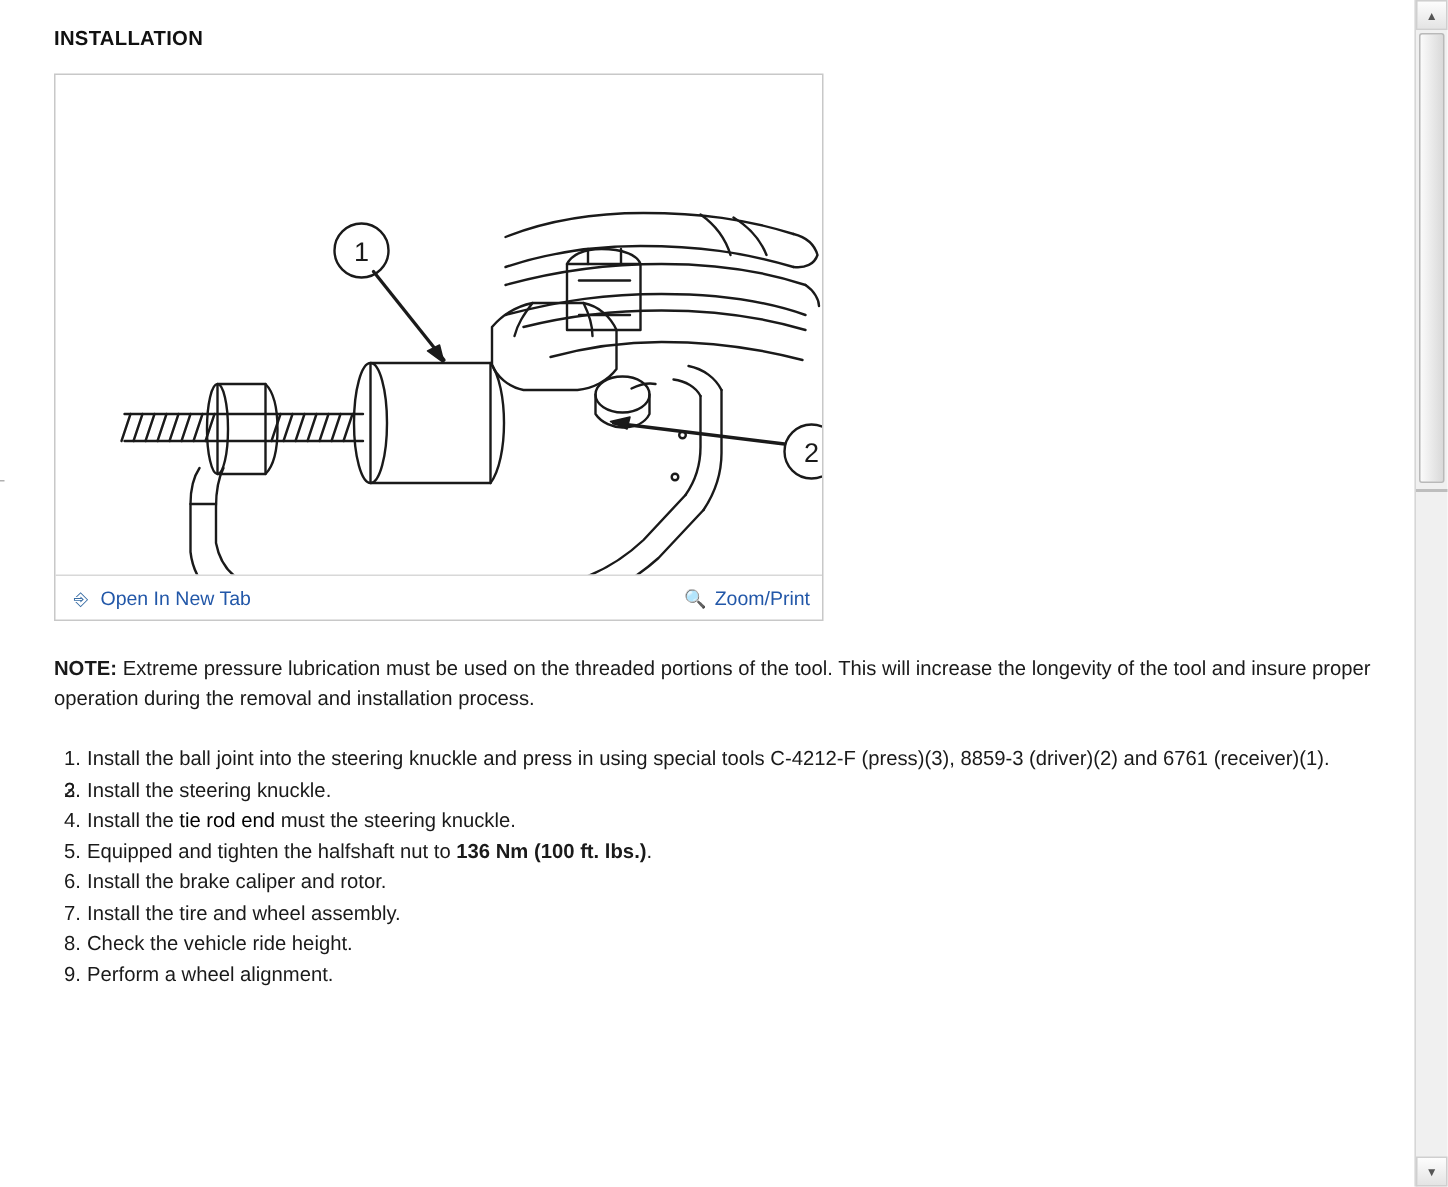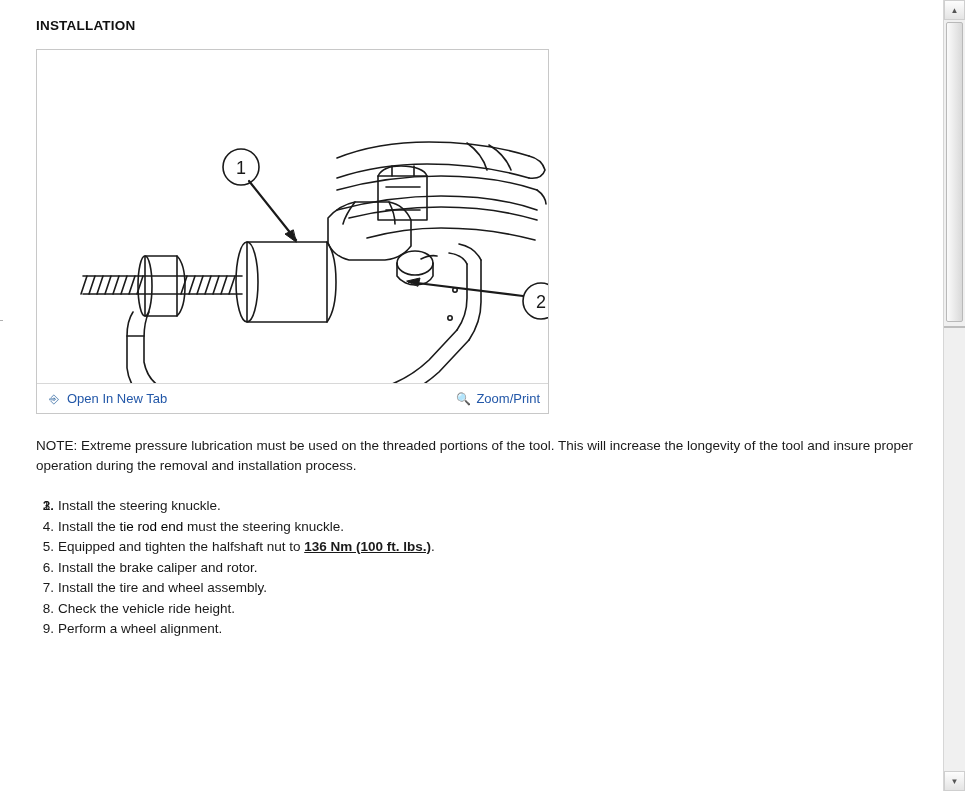--- a/index.html
+++ b/index.html
@@ -79,21 +79,21 @@
     font-size: 12px;
   }
 
   
   .note {
     font-size: 13.5px;
     line-height: 20px;
     margin: 22px 0 0 0;
     max-width: 890px;
   }
-  .note b { font-weight: normal; }
+  .note b { font-weight: bold; }
   .steps {
     margin: 20px 0 0 0;
     padding: 0;
     list-style: none;
     font-size: 13.5px;
     line-height: 20.5px;
   }
   .steps li {
     padding: 0 0 0 22px;
     position: relative;
@@ -102,21 +102,21 @@
   .steps li .num {
     position: absolute;
     left: 0;
     width: 18px;
     text-align: right;
   }
   .steps a {
     color: #000000;
     text-decoration: none;
   }
-  .steps b { font-weight: bold; text-decoration: underline; }
+  .steps b { font-weight: bold; }
 
   
   .scrollbar {
     position: absolute;
     right: 0; top: 0;
     width: 21px;
     height: 791px;
     background: #f0f0f0;
     border-left: 1px solid #d6d6d6;
   }
@@ -249,21 +249,21 @@
           <span class="glyph">🔍</span>
           <span>Zoom/Print</span>
         </a>
       </div>
     </div>
 
     <p class="note"><b>NOTE:</b><span> Extreme pressure lubrication must be used on the threaded portions of the tool. This will increase the longevity of the tool and insure proper operation during the removal and installation process.</span></p>
 
 
     <ol class="steps">
-      <li><span class="num">1.</span></li>
+      <li><span class="num">1.</span><span>Install the ball joint into the steering knuckle and press in using special tools C-4212-F (press)(3), 8859-3 (driver)(2) and 6761 (receiver)(1).</span></li>
       <li><span class="num">2.</span></li>
       <li><span class="num">3.</span><span>Install the steering knuckle.</span></li>
       <li><span class="num">4.</span><span>Install the </span><a>tie rod end</a><span> must the steering knuckle.</span></li>
       <li><span class="num">5.</span><span>Equipped and tighten the halfshaft nut to </span><b>136 Nm (100 ft. lbs.)</b><span>.</span></li>
       <li><span class="num">6.</span><span>Install the brake caliper and rotor.</span></li>
       <li><span class="num">7.</span><span>Install the tire and wheel assembly.</span></li>
       <li><span class="num">8.</span><span>Check the vehicle ride height.</span></li>
       <li><span class="num">9.</span><span>Perform a wheel alignment.</span></li>
     </ol>
 

